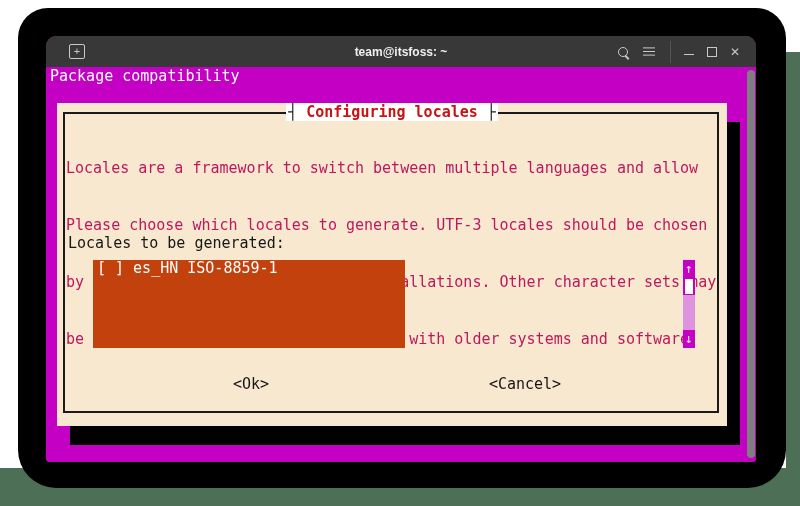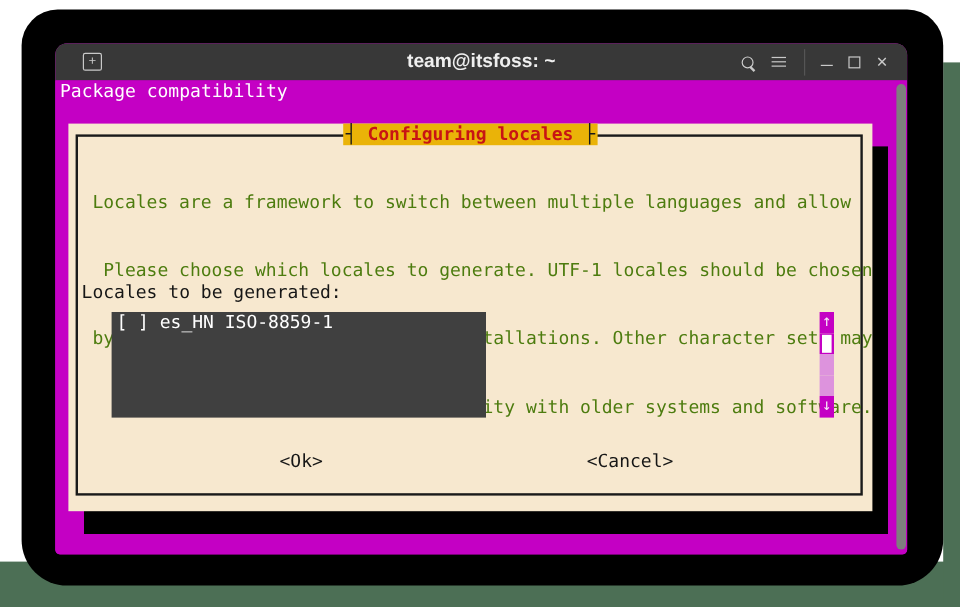--- a/index.html
+++ b/index.html
@@ -10,21 +10,21 @@
   
   .backdrop-bottom{left:0;right:0;top:468px;bottom:0;background:#4c6f55;}
   .backdrop-right{left:786px;width:14px;top:52px;bottom:0;background:#4c6f55;}
   .drop-shadow{left:18px;top:8px;width:768px;height:480px;background:#000;border-radius:30px 30px 38px 38px;}
 
   
   .window{left:46px;top:36px;width:710px;height:426px;border-radius:10px 10px 4px 4px;overflow:hidden;
           background:#c400c4;}
   .titlebar{position:absolute;left:0;top:0;right:0;height:31px;background:#383838;display:flex;align-items:center;}
   .wtitle{position:absolute;left:0;right:0;text-align:center;color:#efefef;
-          font-family:"Liberation Sans",sans-serif;font-size:16px;font-weight:bold;}
+          font-family:"Liberation Sans",sans-serif;font-size:12px;font-weight:bold;}
   .newtab{position:absolute;left:23px;top:8px;width:14px;height:13px;border:1px solid #c9c9c9;border-radius:2px;
           color:#c9c9c9;font-family:"Liberation Sans",sans-serif;font-size:11px;line-height:12px;text-align:center;}
   .actions{position:absolute;right:16px;top:0;height:31px;display:flex;align-items:center;gap:13px;}
   .ic{display:inline-block;position:relative;}
   .ic-search{width:8px;height:8px;border:1.5px solid #c9c9c9;border-radius:50%;}
   .ic-search::after{content:"";position:absolute;width:1.8px;height:5px;background:#c9c9c9;
                     left:7px;top:7px;transform:rotate(-45deg);}
   .ic-menu{width:12px;height:1.6px;background:#c9c9c9;box-shadow:0 -3.6px 0 #c9c9c9,0 3.6px 0 #c9c9c9;margin:0 2px;}
   .ic-sep{width:1px;height:22px;background:#555;}
   .ic-min{width:10px;height:1.6px;background:#c9c9c9;margin-top:6px;}
@@ -34,28 +34,28 @@
   
   .screen{position:absolute;left:0;top:31px;right:0;bottom:0;background:#c400c4;font-size:15px;color:#fff;}
   .pkgline{left:4px;top:0;line-height:19px;color:#fff;white-space:pre;}
   .termscroll{right:1px;top:3px;width:8px;height:388px;background:#7e7e7e;border-radius:4px;}
 
   
   .dlg-shadow{left:24px;top:55px;width:670px;height:323px;background:#000;}
   .dialog{left:11px;top:36px;width:670px;height:323px;background:#f7e8cf;color:#161616;}
   .dborder{position:absolute;left:6px;top:9px;width:656px;height:301px;border:2px solid #1a1a1a;box-sizing:border-box;}
   .dtitle{position:absolute;left:0;right:0;top:0;line-height:19px;text-align:center;white-space:pre;}
-  .dtitle .wrap{background:#eab308;padding:0 2px;}
+  .dtitle .wrap{background:#ffffff;padding:0 2px;}
   .dtitle .tick{color:#1a1a1a;}
   .dtitle .ttl{color:#c81414;font-weight:bold;padding:0 9px;}
-  .para{position:absolute;left:20px;line-height:19px;white-space:pre;color:#4d7c0f;text-align:right;}
+  .para{position:absolute;left:9px;line-height:19px;white-space:pre;color:#be185d;}
   .p1{top:18px;} .p2{top:75px;}
   .listlabel{position:absolute;left:11px;top:131px;line-height:19px;white-space:pre;color:#161616;text-align:center;}
 
-  .listbox{position:absolute;left:36px;top:157px;width:312px;height:88px;background:#404040;padding:0;}
+  .listbox{position:absolute;left:36px;top:157px;width:312px;height:88px;background:#c2410c;padding:0;}
   .lrow{line-height:17.6px;height:17.6px;white-space:pre;color:#ffffff;padding-left:4px;}
   .lrow .lbl{margin-left:9px;}
   .state.cursor{background:#cf0000;color:#fffbe6;}
 
   .vscroll{position:absolute;left:626px;top:157px;width:12px;height:88px;}
   .vcell{height:17.6px;line-height:17.6px;text-align:center;font-size:13px;color:#f6e3f6;}
   .vc-arrow{background:#c400c4;}
   .vc-thumb{background:#c400c4;position:relative;}
   .vc-thumb .thumb{position:absolute;left:2px;right:2px;top:1px;bottom:1px;background:#ffffff;}
   .vc-track{background:#dd93dd;}
@@ -93,21 +93,21 @@
     <div class="abs dialog">
       <div class="dborder"></div>
 
       <div class="dtitle"><span class="wrap"><span class="tick">┤</span><span class="ttl">Configuring locales</span><span class="tick">├</span></span></div>
 
       <div class="para p1">
         <div>Locales are a framework to switch between multiple languages and allow</div>
       </div>
 
       <div class="para p2">
-        <div>Please choose which locales to generate. UTF-1 locales should be chosen</div>
+        <div>Please choose which locales to generate. UTF-3 locales should be chosen</div>
         <div>by default, particularly for new installations. Other character sets may</div>
         <div>be useful for backwards compatibility with older systems and software.</div>
       </div>
 
       <div class="listlabel">Locales to be generated:</div>
 
       <div class="listbox">
         <div class="lrow"><span class="br">[</span><span class="state"> </span><span class="br">]</span><span class="lbl">es_HN ISO-8859-1</span></div>
       </div>
 

